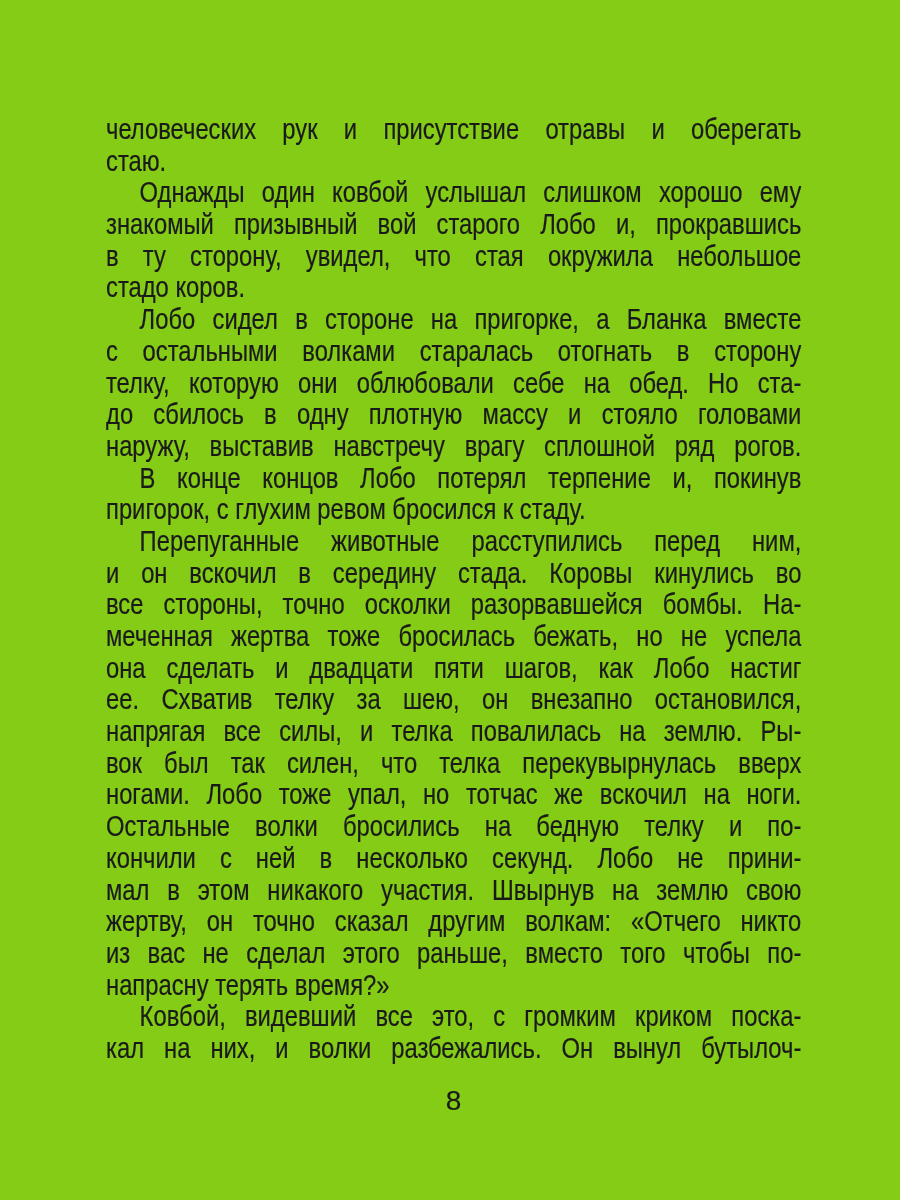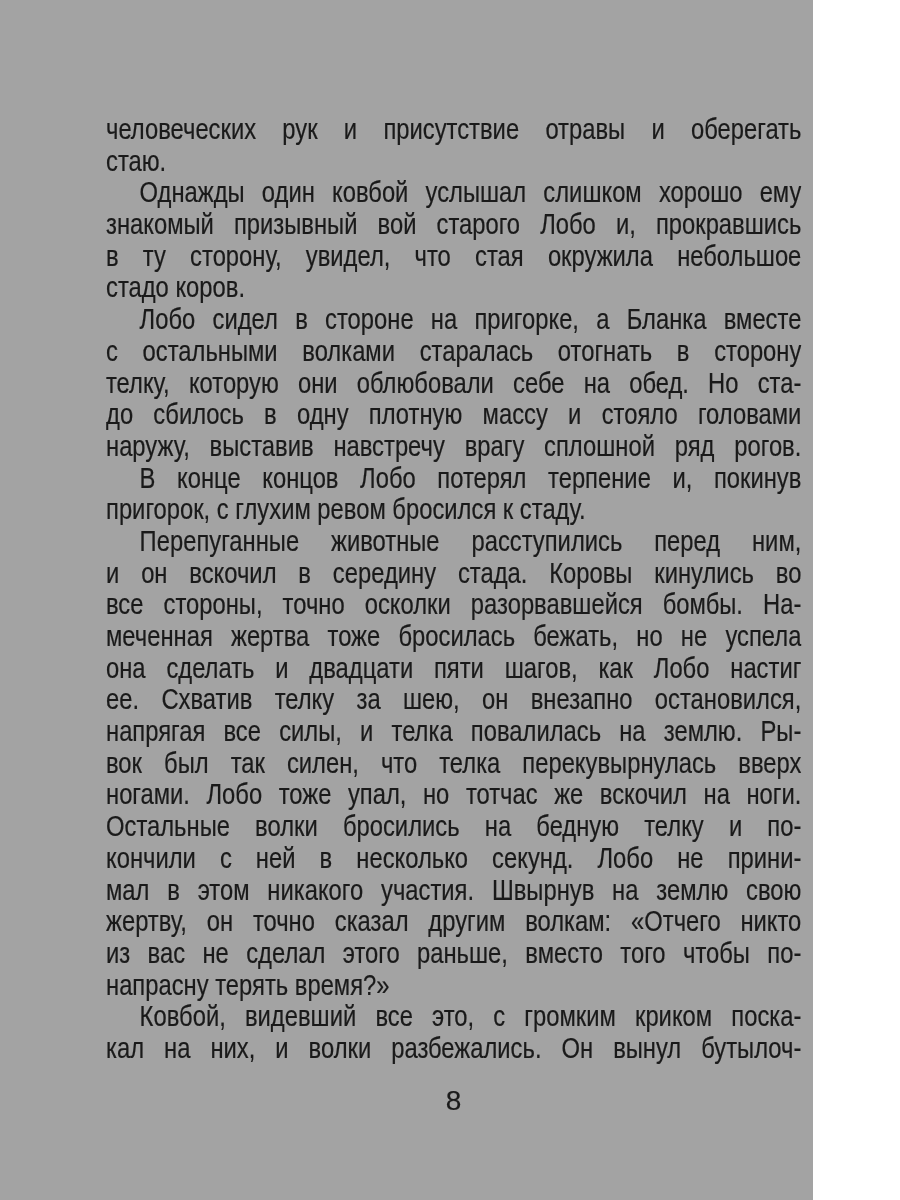--- a/index.html
+++ b/index.html
@@ -9,23 +9,23 @@
   body {
     width: 900px;
     height: 1200px;
     background: #ffffff;
     font-family: "Liberation Sans", sans-serif;
     color: #1a1a1a;
     overflow: hidden;
   }
   .book-page {
     position: relative;
-    width: 813px;
+    width: 900px;
     height: 1200px;
-    background: #a3a3a3;
+    background: #84cc16;
   }
   .text-block {
     position: absolute;
     left: 106px;
     top: 114px;
     width: 695px;
   }
   
   .text-inner {
     width: 848px;

